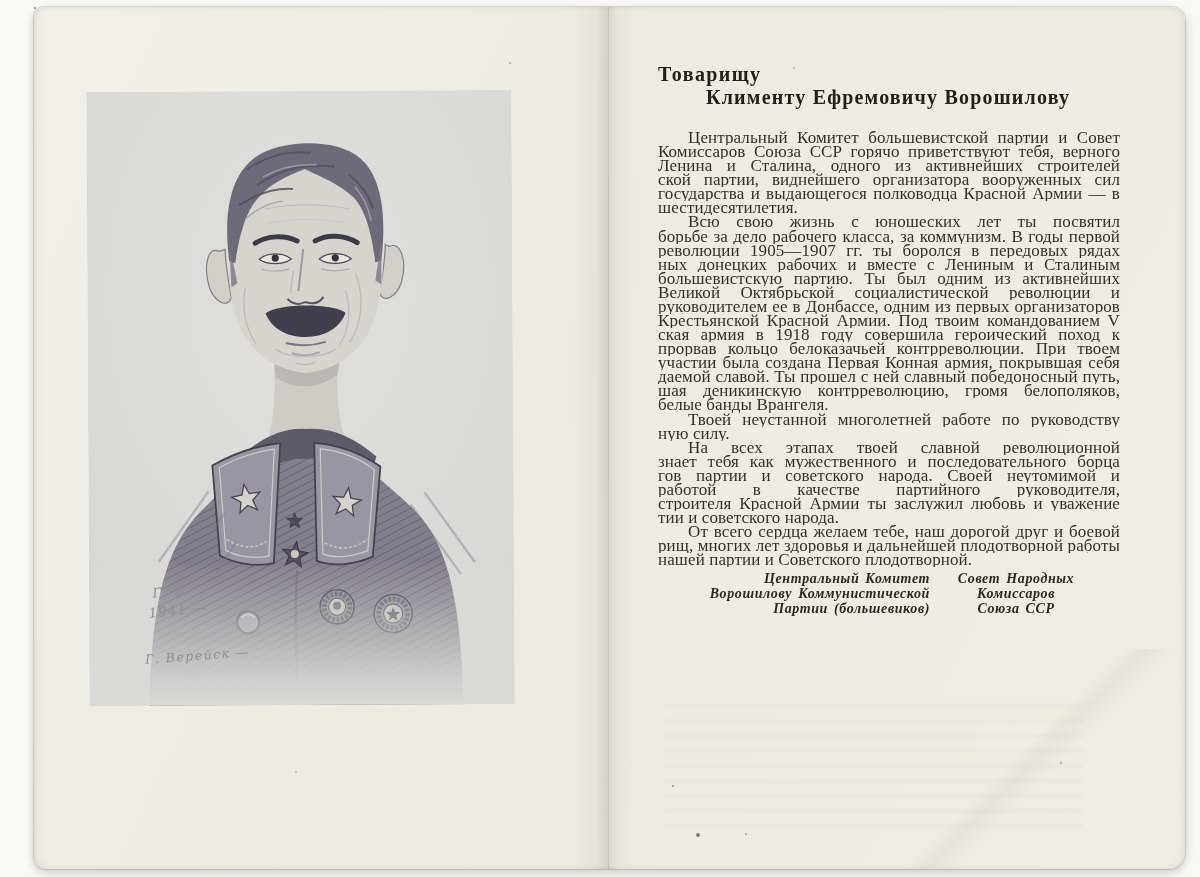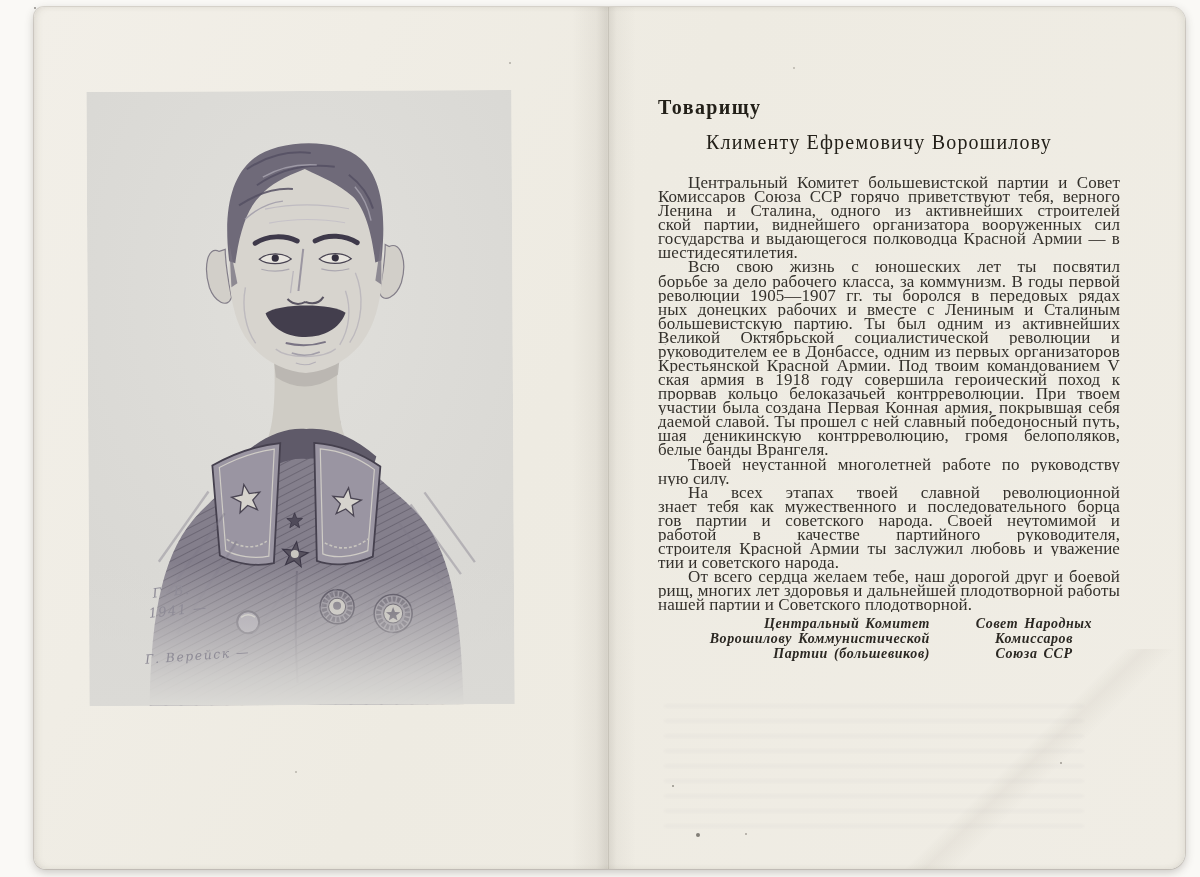--- a/index.html
+++ b/index.html
@@ -43,32 +43,32 @@
   }
   
   .plate{
     position:absolute;left:54px;top:84px;width:425px;height:614px;
     transform:rotate(-.3deg);
   }
   .plate svg{display:block;}
   .hand{font-family:"DejaVu Serif",serif;font-style:italic;fill:#8e8b96;letter-spacing:1.5px;}
   
   .rp-content{position:absolute;left:59px;top:56px;width:462px;color:#2e2b27;}
-  .h-line1{font-size:20px;font-weight:bold;letter-spacing:1.4px;color:#232019;margin-top:33px;}
-  .h-line2{font-size:20px;font-weight:normal;letter-spacing:1.2px;margin-top:12px;margin-left:48px;color:#232019;}
+  .h-line1{font-size:20px;font-weight:bold;letter-spacing:1.4px;color:#232019;}
+  .h-line2{font-size:20px;font-weight:bold;letter-spacing:1.2px;margin-top:0;margin-left:48px;color:#232019;}
   .body-text{margin-top:22px;}
   .para{margin:0;}
   .line{
     font-size:17px;line-height:14.08px;height:14.08px;overflow:hidden;
     text-align:justify;text-align-last:justify;color:#33302b;letter-spacing:.1px;
   }
   .line.first{text-indent:30px;}
   .line.last{text-align-last:left;}
   .signatures{
-    margin-top:5px;display:flex;justify-content:space-between;
+    margin-top:5px;display:flex;justify-content:flex-start;
     font-style:italic;font-weight:bold;font-size:14px;color:#2b2823;
     letter-spacing:.6px;word-spacing:2px;
   }
   .sig-left{width:272px;text-align:right;}
   .sig-right{width:172px;text-align:center;}
   .sig-line{line-height:14.7px;}
 </style>
 </head>
 <body>
 

